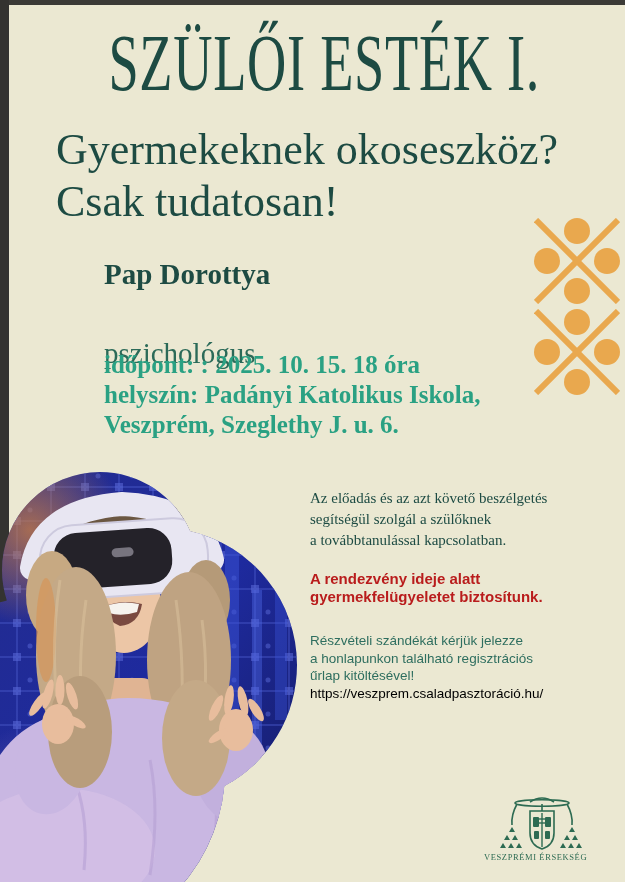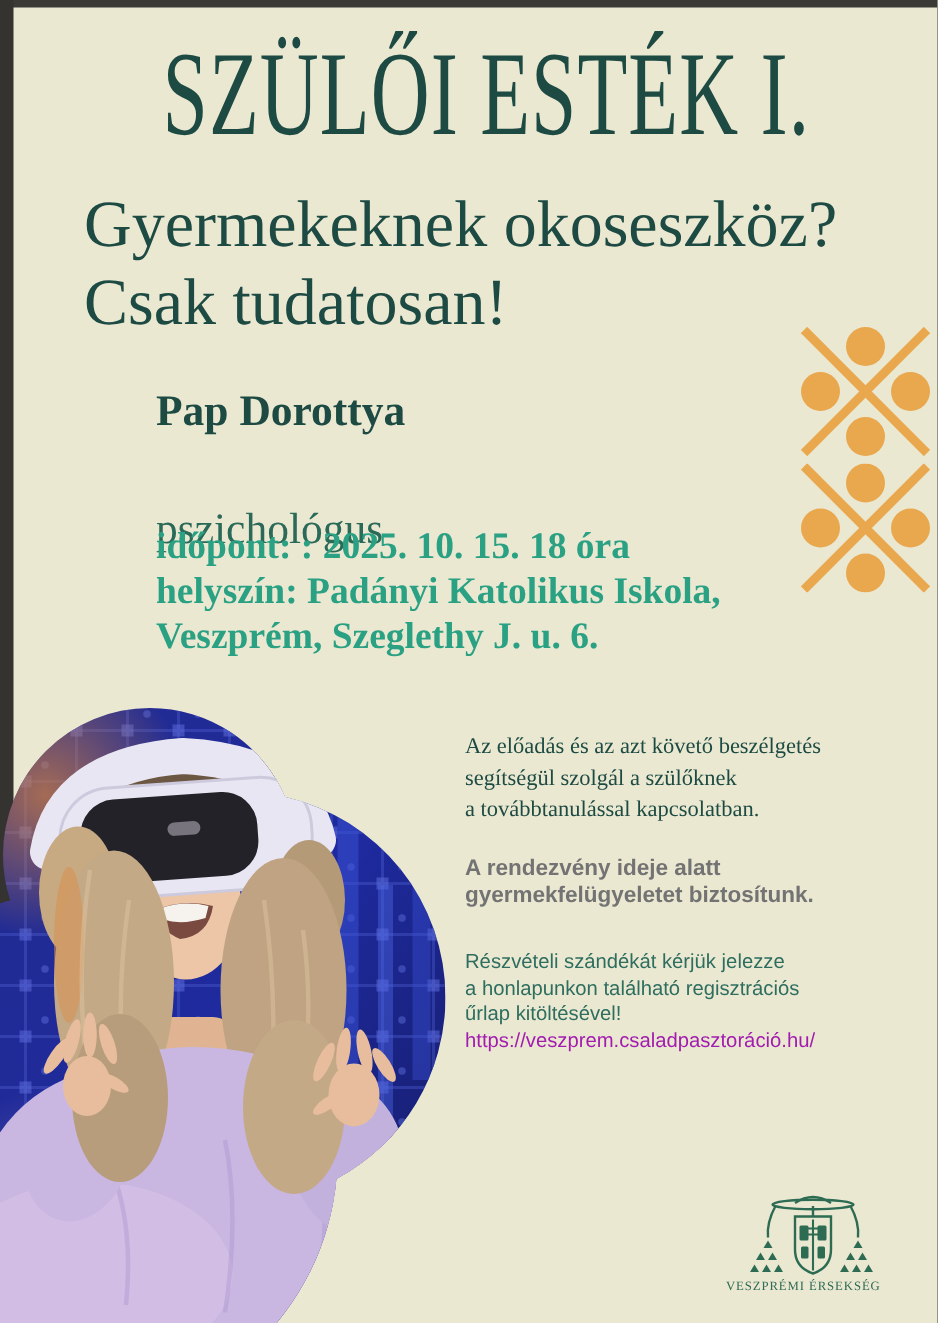--- a/index.html
+++ b/index.html
@@ -46,31 +46,31 @@
 
   .photo{position:absolute;left:0;top:470px;width:310px;height:412px;}
 
   .p1{
     position:absolute;left:310px;top:488px;width:290px;
     color:#1D4B43;font-size:15px;line-height:21px;white-space:pre-line;
   }
   .p2{
     position:absolute;left:310px;top:570px;width:290px;
     font-family:"Liberation Sans",sans-serif;font-weight:bold;
-    color:#737373;font-size:15px;line-height:18px;white-space:pre-line;
+    color:#b91c1c;font-size:15px;line-height:18px;white-space:pre-line;
   }
   .p3{
     position:absolute;left:310px;top:632px;width:300px;
     font-family:"Liberation Sans",sans-serif;
     color:#2E6E5F;font-size:13.5px;line-height:17.5px;white-space:pre-line;
   }
   .url{
     position:absolute;left:310px;top:685px;width:300px;
     font-family:"Liberation Sans",sans-serif;
-    color:#a21caf;font-size:13.5px;line-height:17.5px;
+    color:#000000;font-size:13.5px;line-height:17.5px;
   }
   .closing{
     position:absolute;left:310px;top:740px;width:300px;
     font-family:"Liberation Sans",sans-serif;font-weight:bold;
     color:#15443C;font-size:14px;letter-spacing:0.4px;
   }
   .org{
     position:absolute;left:232px;top:822px;width:230px;
     font-family:"Liberation Sans",sans-serif;font-weight:bold;
     color:#1B5A50;font-size:14.5px;line-height:17px;white-space:pre-line;

